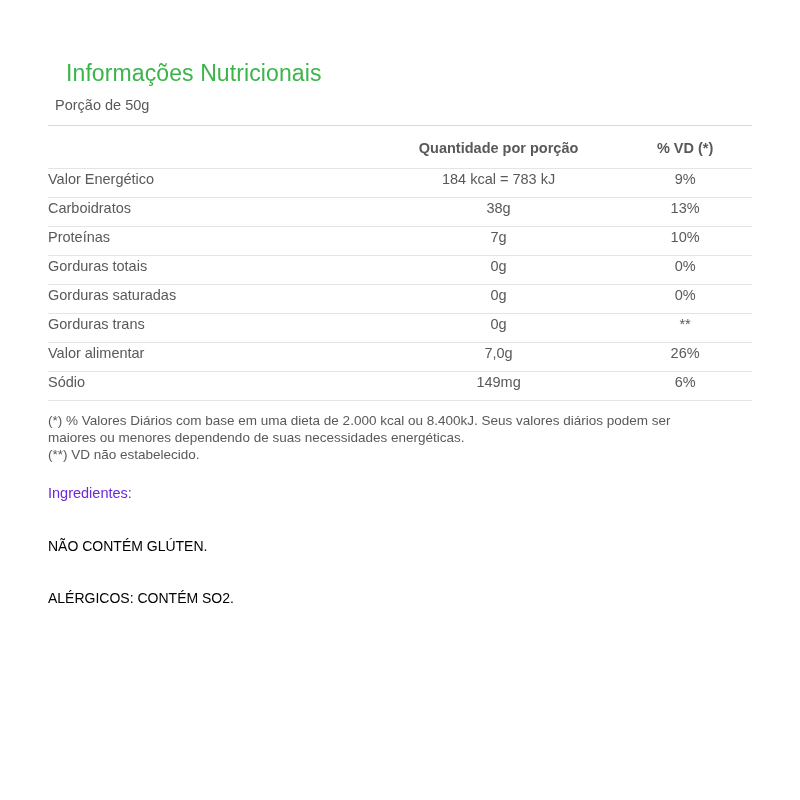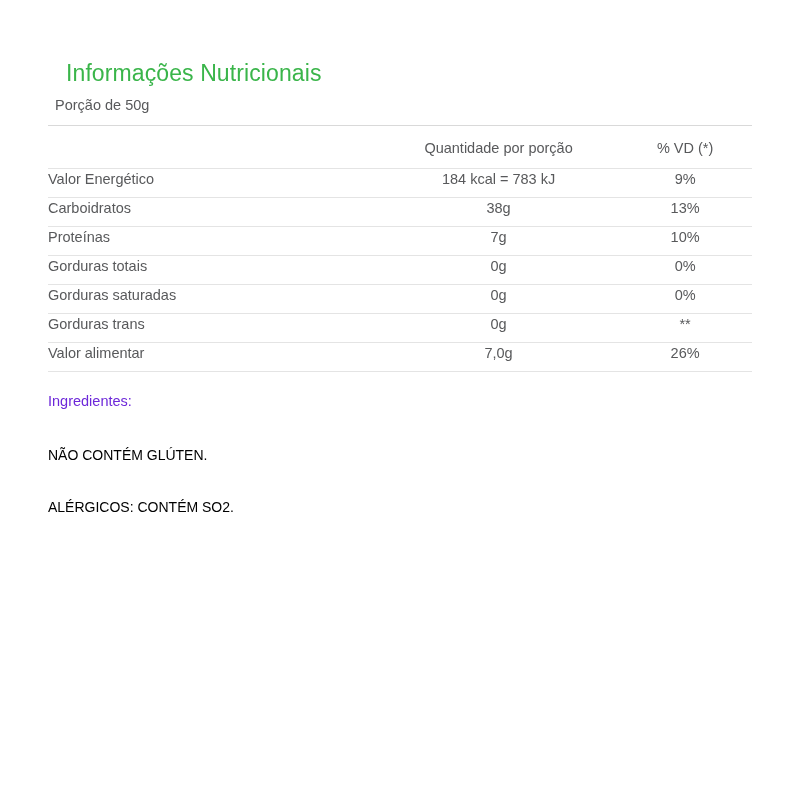--- a/index.html
+++ b/index.html
@@ -38,21 +38,21 @@
     border-top: 1px solid #d9d9d9;
     margin: 0;
   }
   table.nutri {
     width: 100%;
     border-collapse: collapse;
     font-size: 14.5px;
     color: #58595b;
   }
   table.nutri th {
-    font-weight: normal;
+    font-weight: bold;
     text-align: center;
     padding: 14px 0 12px 0;
     border-bottom: 1px solid #e4e4e4;
   }
   table.nutri th.c-name {
     text-align: left;
   }
   table.nutri td {
     padding: 2px 0 10px 0;
     border-bottom: 1px solid #e4e4e4;
@@ -136,23 +136,33 @@
       <tr>
         <td class="c-name">Gorduras trans</td>
         <td>0g</td>
         <td>**</td>
       </tr>
       <tr>
         <td class="c-name">Valor alimentar</td>
         <td>7,0g</td>
         <td>26%</td>
       </tr>
+      <tr>
+        <td class="c-name">Sódio</td>
+        <td>149mg</td>
+        <td>6%</td>
+      </tr>
     </tbody>
   </table>
 
+  <div class="footnotes">
+    <p>(*) % Valores Diários com base em uma dieta de 2.000 kcal ou 8.400kJ. Seus valores diários podem ser</p>
+    <p>maiores ou menores dependendo de suas necessidades energéticas.</p>
+    <p>(**) VD não estabelecido.</p>
+  </div>
 
   <div class="block">
     <p>Ingredientes:</p>
   </div>
 
   <div class="statement">NÃO CONTÉM GLÚTEN.</div>
   <div class="statement">ALÉRGICOS: CONTÉM SO2.</div>
 
 </div>
 

